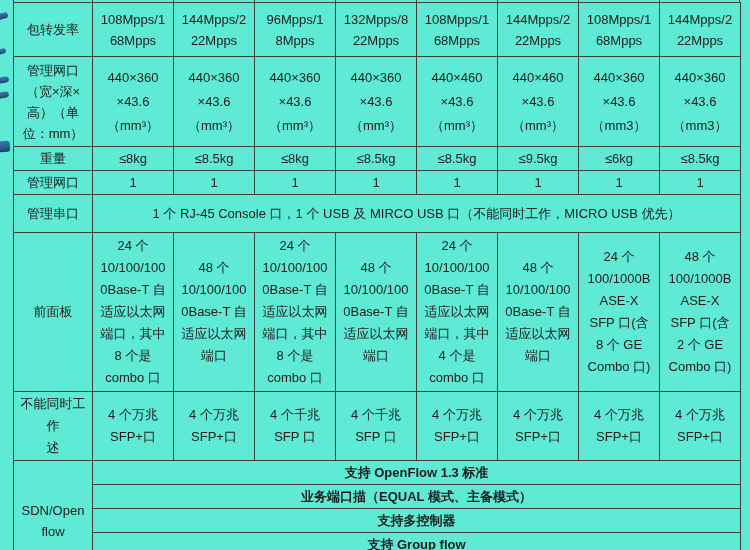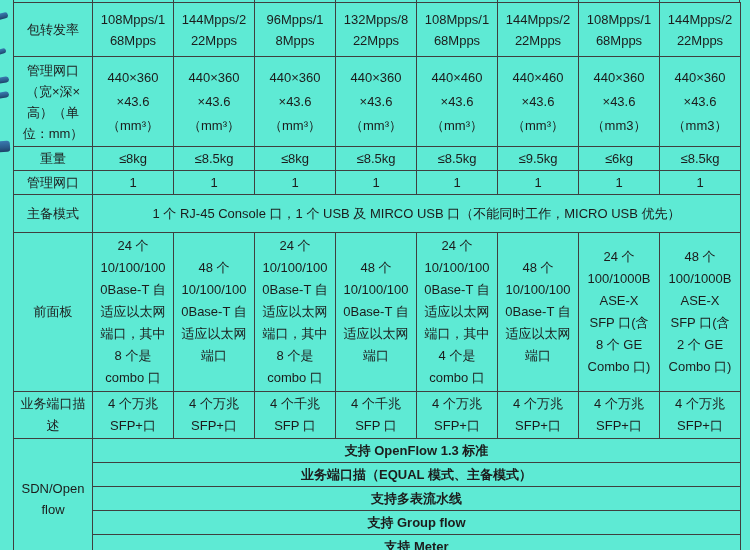--- a/index.html
+++ b/index.html
@@ -159,21 +159,21 @@
       <td class="val">1</td>
       <td class="val">1</td>
       <td class="val">1</td>
       <td class="val">1</td>
       <td class="val">1</td>
       <td class="val">1</td>
       <td class="val">1</td>
     </tr>
 
     <tr style="height:38px">
-      <td class="hdr">主备模式</td>
+      <td class="hdr">管理串口</td>
       <td class="val" colspan="8">1 个 RJ-45 Console 口，1 个 USB 及 MIRCO USB 口（不能同时工作，MICRO USB 优先）</td>
     </tr>
 
     <tr class="r-front" style="height:157px">
       <td class="hdr">前面板</td>
       <td class="val left">24 个
 10/100/100
 0Base-T 自
 适应以太网
 端口，其中
@@ -216,21 +216,21 @@
 Combo 口)</td>
       <td class="val left">48 个
 100/1000B
 ASE-X
 SFP 口(含
 2 个 GE
 Combo 口)</td>
     </tr>
 
     <tr class="r-svc" style="height:45px">
-      <td class="hdr">业务端口描
+      <td class="hdr">不能同时工作
 述</td>
       <td class="val left">4 个万兆
 SFP+口</td>
       <td class="val left">4 个万兆
 SFP+口</td>
       <td class="val left">4 个千兆
 SFP 口</td>
       <td class="val left">4 个千兆
 SFP 口</td>
       <td class="val left">4 个万兆
@@ -245,21 +245,21 @@
 
     <tr style="height:22px">
       <td class="hdr left" rowspan="5">SDN/Open
 flow</td>
       <td class="sdnitem left" colspan="8">支持 OpenFlow 1.3 标准</td>
     </tr>
     <tr style="height:23px">
       <td class="sdnitem left" colspan="8">业务端口描（EQUAL 模式、主备模式）</td>
     </tr>
     <tr style="height:23px">
-      <td class="sdnitem left" colspan="8">支持多表流水线</td>
+      <td class="sdnitem left" colspan="8">支持多控制器</td>
     </tr>
     <tr style="height:22px">
       <td class="sdnitem left" colspan="8">支持 Group flow</td>
     </tr>
     <tr style="height:23px">
       <td class="sdnitem left" colspan="8">支持 Meter</td>
     </tr>
 
   </tbody>
     </table>

